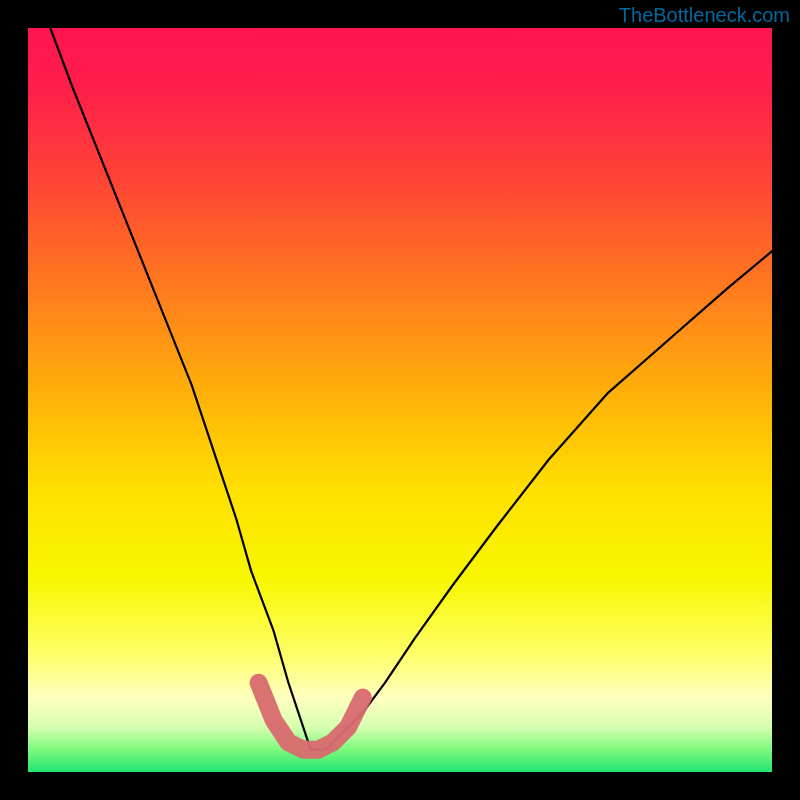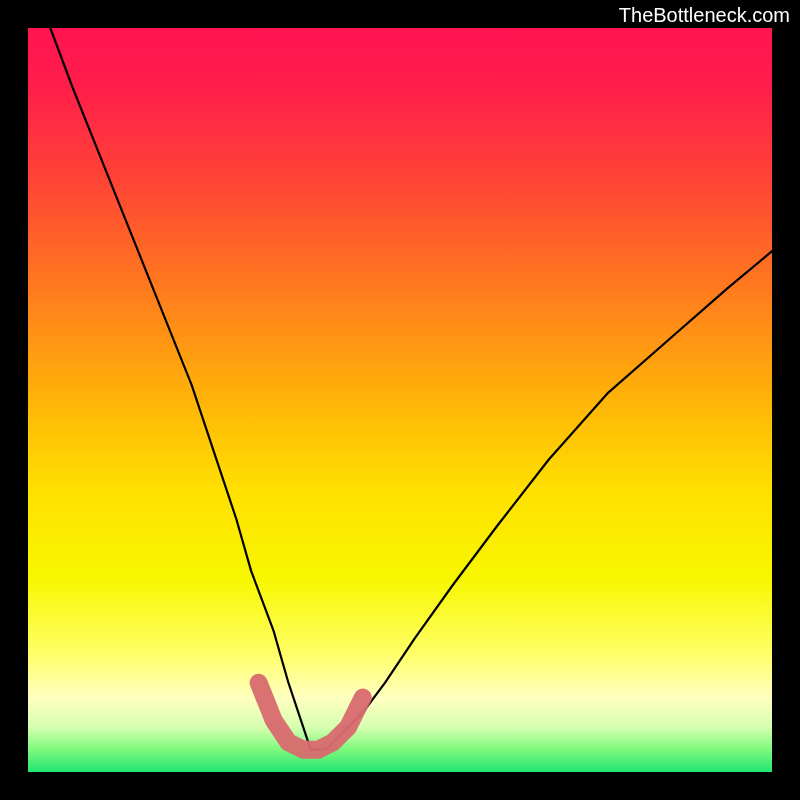--- a/index.html
+++ b/index.html
@@ -16,21 +16,21 @@
     top: 0;
     left: 0;
     width: 800px;
     height: 800px;
     background: #000;
   }
   .watermark {
     position: absolute;
     top: 4px;
     right: 10px;
-    color: #ffffff;
+    color: #0369a1;
     font-size: 20px;
     font-weight: 400;
     letter-spacing: 0px;
     z-index: 10;
   }
   svg {
     position: absolute;
     top: 0;
     left: 0;
   }

